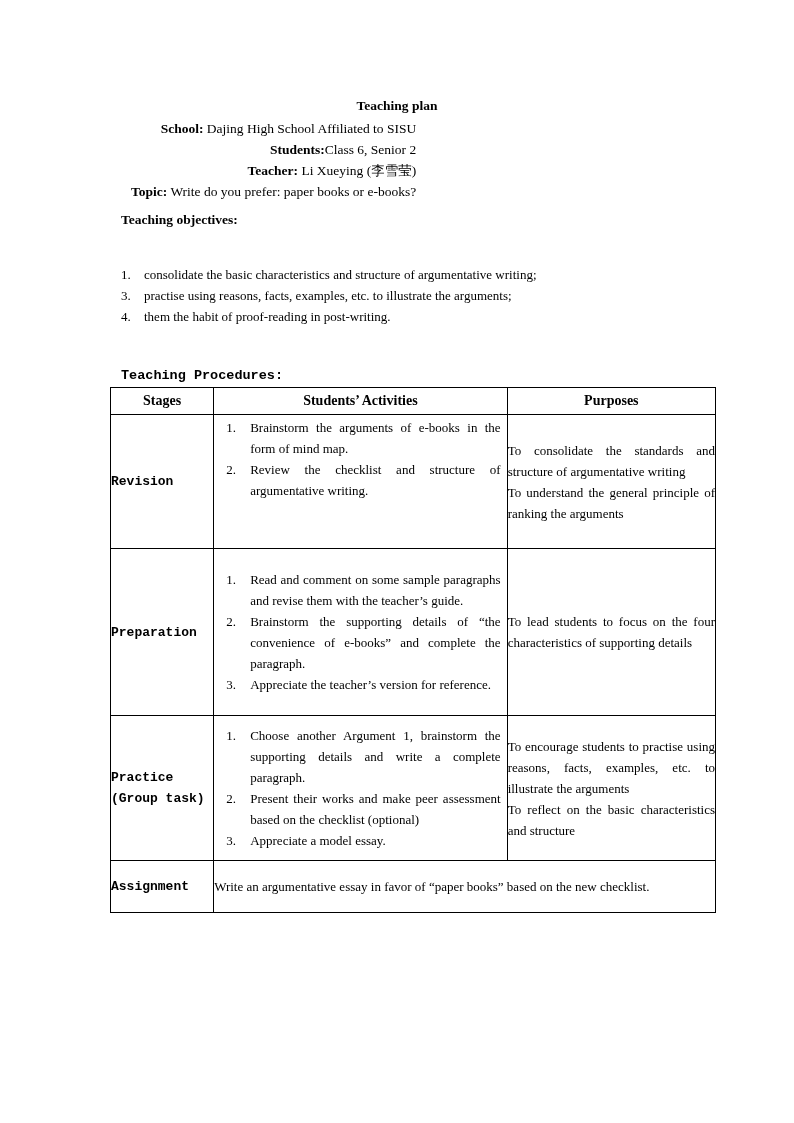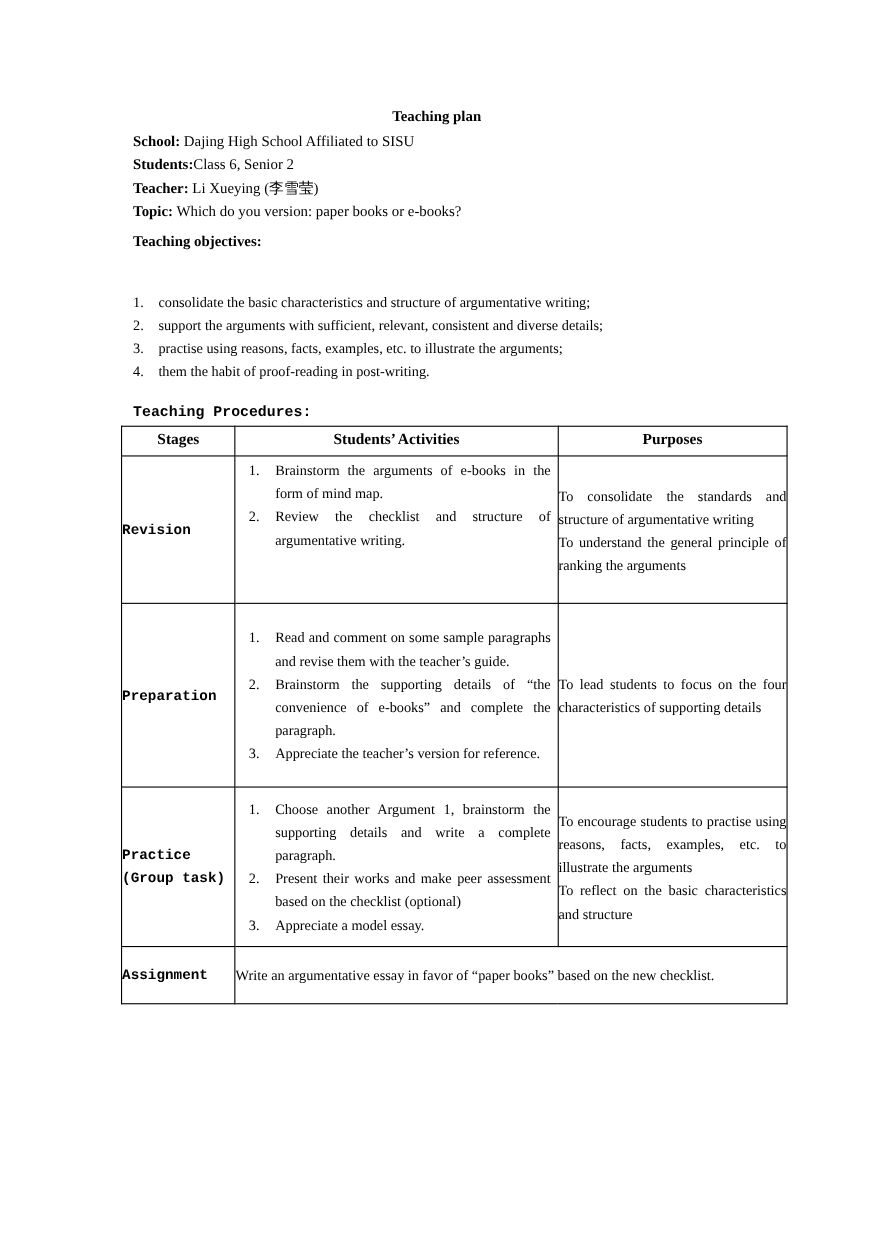--- a/index.html
+++ b/index.html
@@ -1,19 +1,19 @@
 <!DOCTYPE html>
 <html><head>
   <meta charset="utf-8">
   <style>
     html, body { margin: 0; padding: 0; background: #ffffff; }
     body { width: 794px; height: 1123px; position: relative; font-family: "Liberation Serif", "DejaVu Serif", serif; color: #000; font-size: 13px; }
     .page { position: absolute; left: 0; top: 0; width: 794px; height: 1123px; }
     .title { position: absolute; left: 0; width: 794px; top: 98px; text-align: center; font-weight: bold; font-size: 13.5px; }
-    .meta { position: absolute; left: 121px; font-size: 13.5px; line-height: 21px; }
+    .meta { position: absolute; left: 131px; font-size: 13.5px; line-height: 21px; text-align: right; }
     .meta b { font-weight: bold; }
     .meta-row { height: 21px; white-space: nowrap; }
     .obj-title { position: absolute; left: 121px; top: 212px; font-weight: bold; font-size: 13.5px; }
     .obj-intro { position: absolute; left: 142px; top: 243px; font-weight: bold; font-size: 13.5px; }
     .obj-list { position: absolute; left: 121px; top: 264px; font-size: 13px; }
     .obj-item { height: 21px; line-height: 21px; white-space: nowrap; }
     .obj-num { display: inline-block; width: 23px; }
     .proc-title { position: absolute; left: 121px; top: 368px; font-weight: bold; font-size: 13.5px; font-family: Liberation Mono, monospace; }
     table.proc { position: absolute; left: 110px; top: 387px; width: 606px; border-collapse: collapse; font-size: 13px; }
     table.proc td, table.proc th { border: 1px solid #000; vertical-align: middle; padding: 0; }
@@ -39,27 +39,26 @@
 <body>
 
 <div class="page">
 
   <div class="title">Teaching plan</div>
 
   <div class="meta" style="top:118px;">
     <div class="meta-row"><b>School:</b> <span>Dajing High School Affiliated to SISU</span></div>
     <div class="meta-row"><b>Students:</b><span>Class 6, Senior 2</span></div>
     <div class="meta-row"><b>Teacher:</b> <span>Li Xueying (李雪莹)</span></div>
-    <div class="meta-row"><b>Topic:</b> <span>Which do you version: paper books or e-books?</span></div>
+    <div class="meta-row"><b>Topic:</b> <span>Write do you prefer: paper books or e-books?</span></div>
   </div>
 
   <div class="obj-title">Teaching objectives:</div>
   <div class="obj-list">
     <div class="obj-item"><span class="obj-num">1.</span><span>consolidate the basic characteristics and structure of argumentative writing;</span></div>
-    <div class="obj-item"><span class="obj-num">2.</span><span>support the arguments with sufficient, relevant, consistent and diverse details;</span></div>
     <div class="obj-item"><span class="obj-num">3.</span><span>practise using reasons, facts, examples, etc. to illustrate the arguments;</span></div>
     <div class="obj-item"><span class="obj-num">4.</span><span>them the habit of proof-reading in post-writing.</span></div>
   </div>
 
   <div class="proc-title">Teaching Procedures:</div>
 
   <table class="proc">
     <colgroup>
       <col class="col-stage">
         <col class="col-act">

